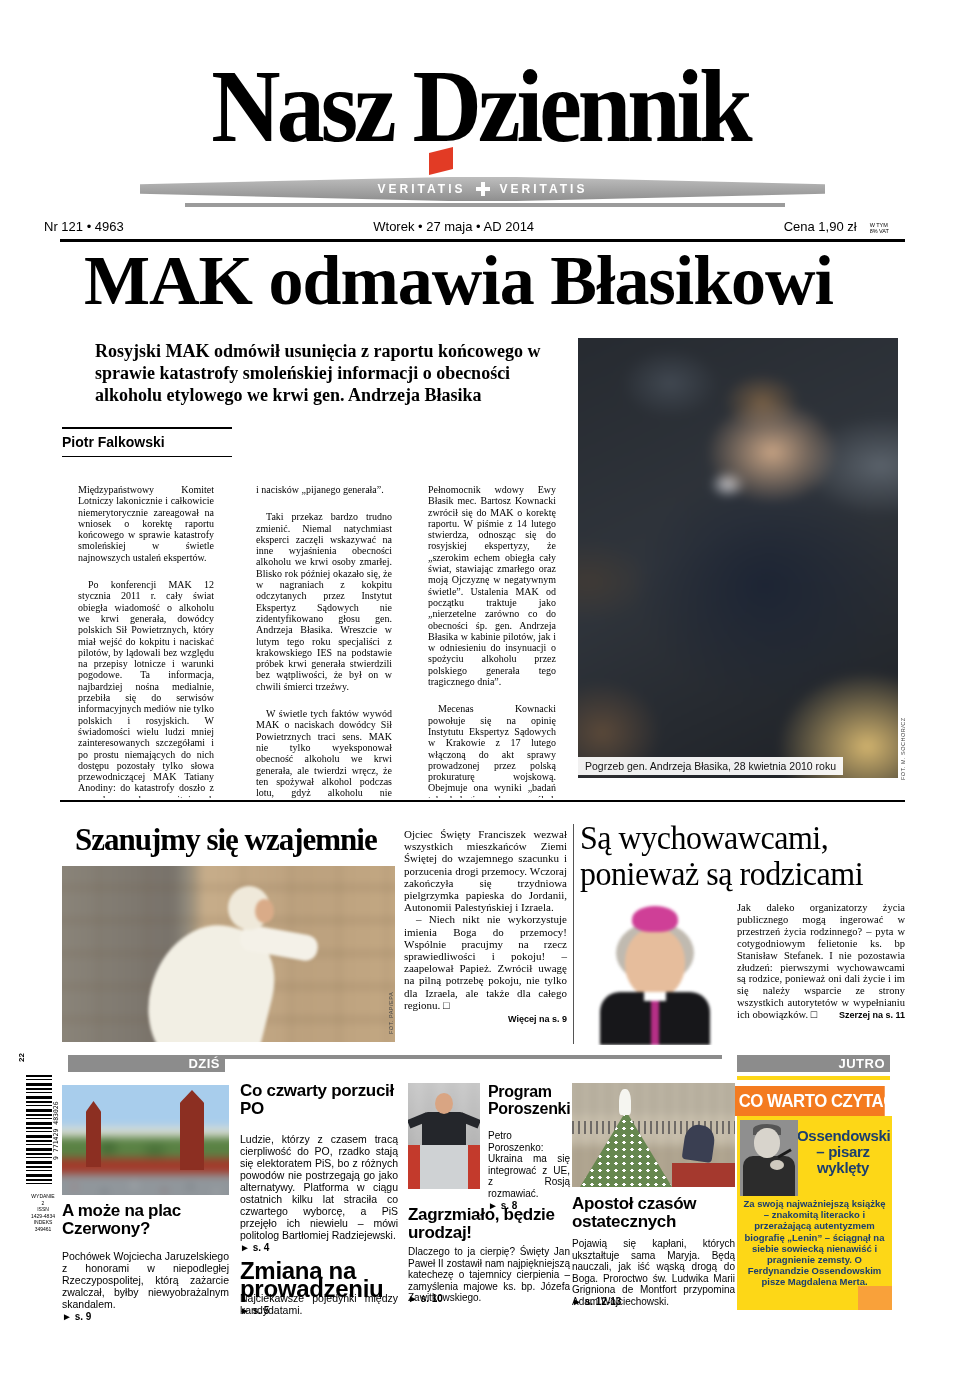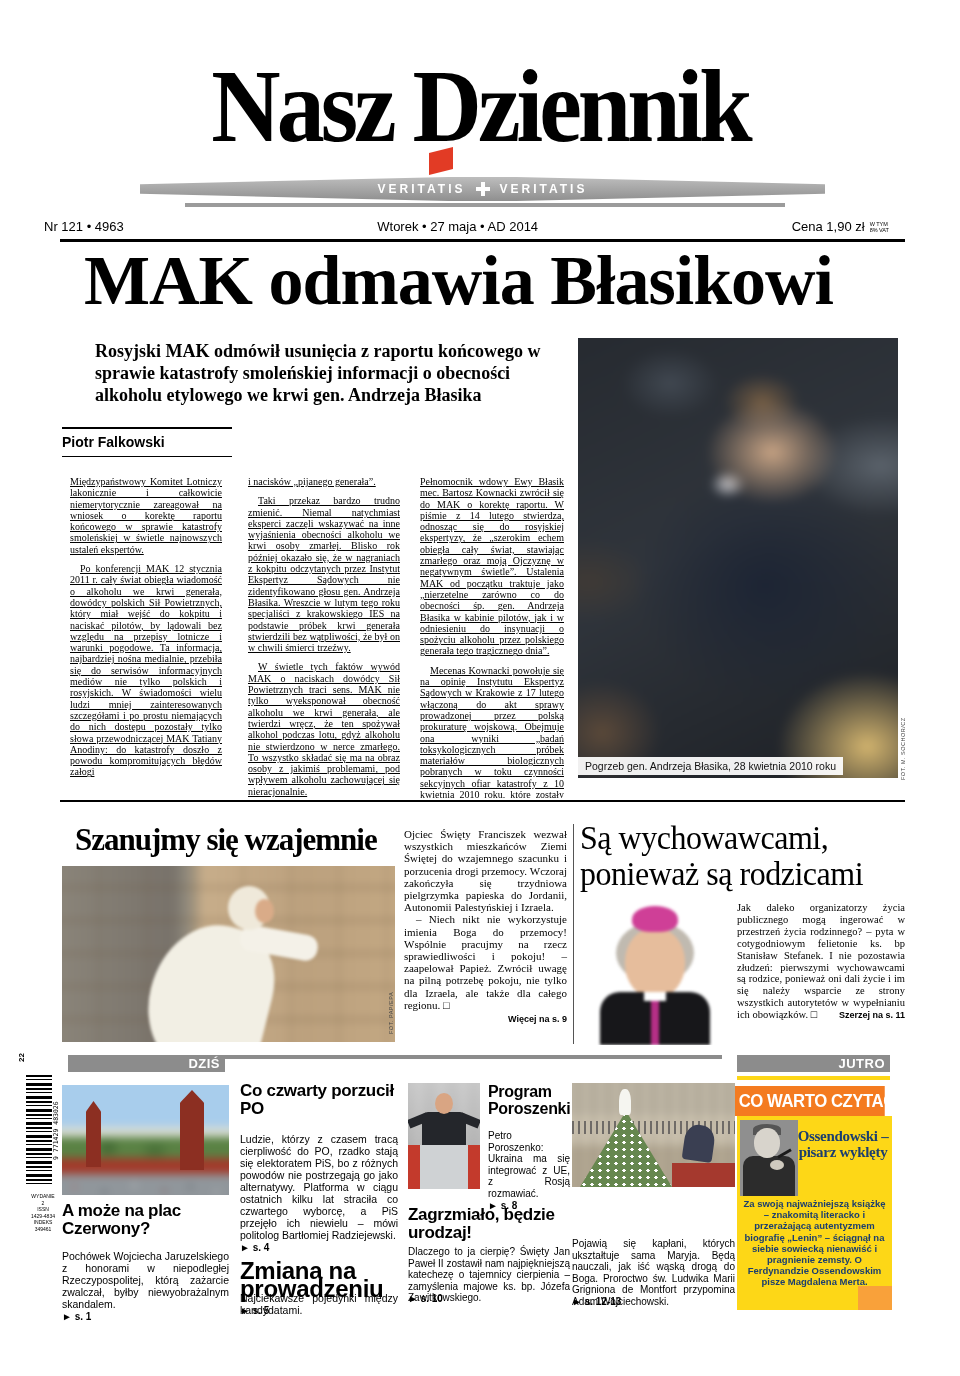--- a/index.html
+++ b/index.html
@@ -20,35 +20,35 @@
     font-family:"Liberation Sans", sans-serif; font-weight:bold; font-size:12px;
     letter-spacing:3px; color:#fff; }
   .motto-cross { position:relative; width:14px; height:14px; }
   .motto-cross:before, .motto-cross:after { content:""; position:absolute; background:#fff; }
   .motto-cross:before { left:5px; top:0; width:4px; height:14px; }
   .motto-cross:after { left:0; top:5px; width:14px; height:4px; }
   .motto-underline { top:203px; left:185px; width:600px; height:4px; background:#9b9b9b; }
 
   .dateline { top:219px; left:44px; width:845px; display:flex; justify-content:space-between;
     font-family:"Liberation Sans", sans-serif; font-size:13px; }
-  .price-wrap { display:flex; gap:5px; align-items:flex-start; }
+  .price-wrap { display:flex; gap:13px; align-items:flex-end; }
   .price-note { font-size:5.5px; line-height:6px; white-space:pre-line; padding-top:2px; }
   .rule-dateline { top:239px; left:60px; width:845px; height:3px; background:#000; }
 
   
   .lead-headline { top:246px; left:84px; width:830px;
     font-weight:bold; font-size:70px; letter-spacing:-1px; line-height:1.0; }
   .lead-standfirst { top:340px; left:95px; width:455px;
     font-weight:bold; font-size:18px; line-height:22px; }
 
   .byline-box { top:427px; left:62px; width:170px; border-top:2px solid #000; border-bottom:1px solid #000;
     padding:5px 0 6px 0; font-family:"Liberation Sans", sans-serif; font-weight:bold; font-size:14px; }
 
   .bodycol { font-size:10px; line-height:11.3px; text-align:justify; overflow:hidden; height:330px; top:468px; }
-  .bodycol p { margin:8px;text-decoration:underline; }
+  .bodycol p { margin:16px; }
   .bodycol p.ind { text-indent:10px; }
   .col1 { left:62px;  width:168px; }
   .col2 { left:240px; width:168px; }
   .col3 { left:412px; width:160px; }
   .cont-line { text-align:right; font-family:"Liberation Sans", sans-serif; font-weight:bold;
     font-size:8.5px; margin-top:-10px; }
 
   
   .photo { position:absolute; overflow:hidden; background:#999; }
   .photo .blur { position:absolute; inset:-10px; filter:blur(4px); }
@@ -178,21 +178,21 @@
   .f-kneel { left:112px; top:42px; width:30px; height:36px; background:#3a3f52;
     border-radius:45% 45% 12% 12%; transform:rotate(8deg); }
   .f-carpet { left:100px; top:80px; width:63px; height:24px; background:#a5392e; }
 
   .banner-orange { top:1086px; left:735px; width:157px; height:30px; background:#f47b20;
     color:#fff; font-family:"Liberation Sans", sans-serif; font-weight:bold; font-size:18px;
     line-height:30px; padding-left:4px; transform:scaleX(.93); transform-origin:left center;
     letter-spacing:-.5px; white-space:nowrap; }
   .yellow-box { top:1116px; left:737px; width:155px; height:194px; background:#fdd717; }
   .yb-heading { position:absolute; left:60px; top:12px; width:92px; text-align:center;
-    font-family:Liberation Serif, serif; font-weight:bold; font-size:15px; line-height:16px;
+    font-family:Liberation Sans, sans-serif; font-weight:bold; font-size:15px; line-height:16px;
     color:#1b3e6f; letter-spacing:-.3px; }
   .yb-body { position:absolute; left:5px; top:82px; width:145px; text-align:center;
     font-family:"Liberation Sans", sans-serif; font-weight:bold; font-size:9.5px; line-height:11.2px;
     color:#1b3e6f; }
   .yb-corner { position:absolute; right:0; bottom:0; width:34px; height:24px; background:#f9a13a; }
   #ossen-photo { left:740px; top:1120px; width:58px; height:76px; background:#8f8f8f; }
   .os-face { left:14px; top:8px; width:26px; height:30px; background:#d8d4cc; border-radius:48%; }
   .os-hair { left:13px; top:4px; width:28px; height:11px; background:#555; border-radius:50% 50% 0 0; }
   .os-suit { left:3px; top:36px; width:52px; height:40px; background:#2c2c2c; border-radius:10px 10px 0 0; }
   .os-hand { left:30px; top:40px; width:14px; height:10px; background:#cfcabf; border-radius:50%; }
@@ -307,21 +307,21 @@
   <div class="abs yellow-strip"></div>
 
   <div class="photo" id="kremlin-photo">
     <div class="blur"></div>
     <div class="part k-tower k-t1"></div>
     <div class="part k-tower k-t2"></div>
   </div>
   <div class="abs teaser-h" style="left:62px; top:1202px; width:167px;">A może na plac Czerwony?</div>
   <div class="abs teaser-b" style="left:62px; top:1250px; width:167px;">
     <span>Pochówek Wojciecha Jaruzelskiego z honorami w niepodległej Rzeczypospolitej, którą zażarcie zwalczał, byłby niewyobrażalnym skandalem.</span>
-    <div class="pageref">► s. 1</div>
+    <div class="pageref">► s. 9</div>
   </div>
 
   <div class="abs teaser-h" style="left:240px; top:1082px; width:158px;">Co czwarty porzucił PO</div>
   <div class="abs teaser-b" style="left:240px; top:1133px; width:158px;">
     <span>Ludzie, którzy z czasem tracą cierpliwość do PO, rzadko stają się elektoratem PiS, bo z różnych powodów nie postrzegają go jako alternatywy. Platforma w ciągu ostatnich kilku lat straciła co czwartego wyborcę, a PiS przejęło ich niewielu – mówi politolog Bartłomiej Radziejewski.</span>
     <div class="pageref">► s. 4</div>
   </div>
   <div class="abs teaser-h" style="left:240px; top:1262px; width:158px; font-size:24px;">Zmiana na prowadzeniu</div>
   <div class="abs teaser-b" style="left:240px; top:1292px; width:158px;">
     <span>Najciekawsze pojedynki między kandydatami.</span>
@@ -348,20 +348,21 @@
   </div>
 
   <div class="photo" id="fatima-photo">
     <div class="blur"></div>
     <div class="part f-crowd"></div>
     <div class="part f-carpet"></div>
     <div class="part f-flowers"></div>
     <div class="part f-statue"></div>
     <div class="part f-kneel"></div>
   </div>
+  <div class="abs teaser-h" style="left:572px; top:1195px; width:163px;">Apostoł czasów ostatecznych</div>
   <div class="abs teaser-b" style="left:572px; top:1238px; width:163px; font-size:10px; line-height:11.5px;">
     <span>Pojawią się kapłani, których ukształtuje sama Maryja. Będą nauczali, jak iść wąską drogą do Boga. Proroctwo św. Ludwika Marii Grigniona de Montfort przypomina Adam Wojciechowski.</span>
     <div class="pageref pageref-inline">► s. 12-13</div>
   </div>
 
   <div class="abs banner-orange">CO WARTO CZYTAĆ</div>
   <div class="abs yellow-box">
     <div class="yb-heading">Ossendowski – pisarz wyklęty</div>
     <div class="yb-body">
       <span>Za swoją najważniejszą książkę – znakomitą literacko i przerażającą autentyzmem biografię „Lenin” – ściągnął na siebie sowiecką nienawiść i pragnienie zemsty. O Ferdynandzie Ossendowskim pisze</span>

